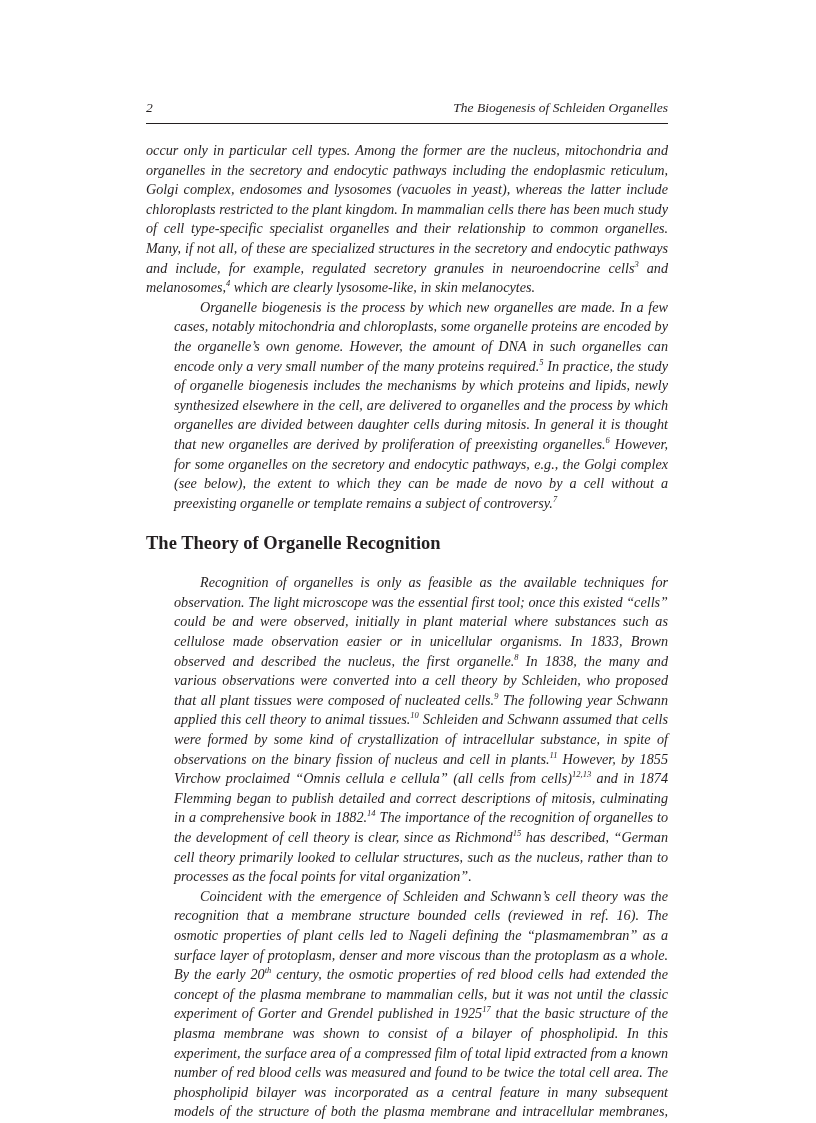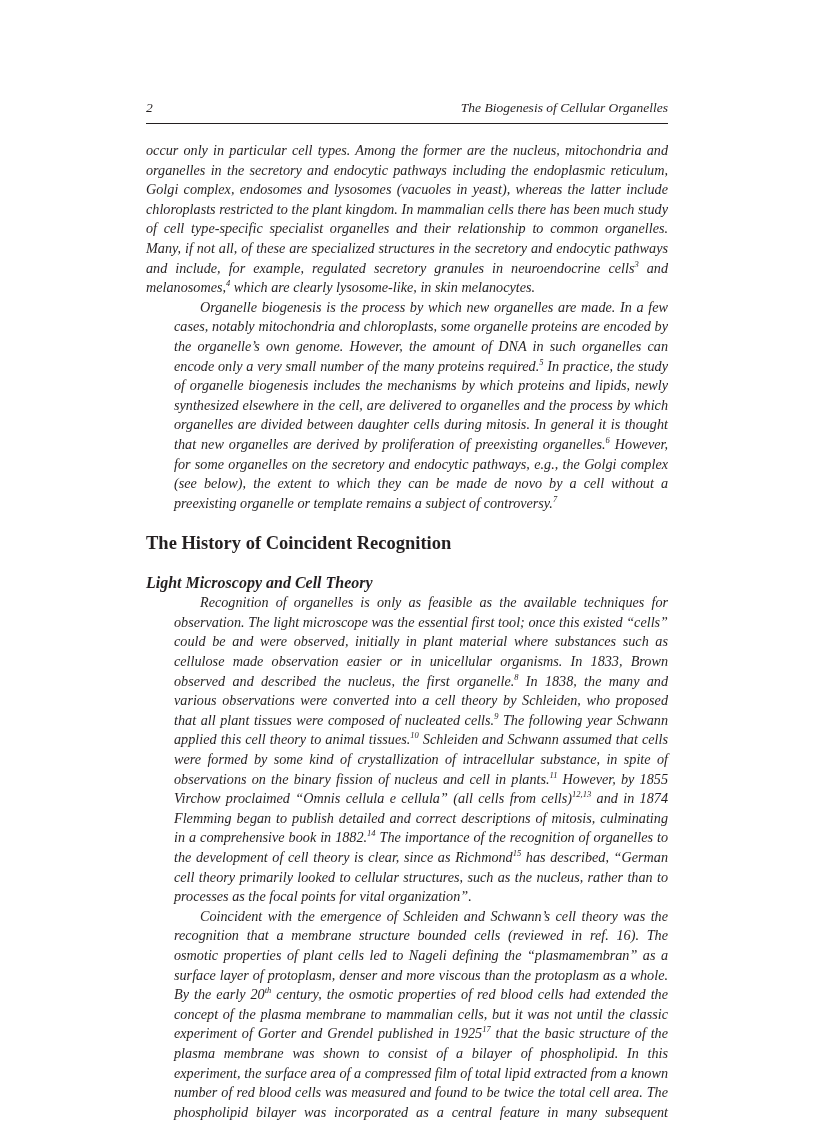--- a/index.html
+++ b/index.html
@@ -33,30 +33,29 @@
     h3.sub {
       margin: 0; font-size: 16px; font-weight: bold; font-style: italic; line-height: 20px;
     }
   </style>
 </head>
 <body>
 
 <div class="page">
   <div class="header">
     <span class="pno">2</span>
-    <span class="rtitle">The Biogenesis of Cellular Organelles</span>
+    <span class="rtitle">The Biogenesis of Schleiden Organelles</span>
   </div>
   <div class="rule"></div>
 
   <div class="body">
     <p><span>occur only in particular cell types. Among the former are the nucleus, mitochondria and organelles in the secretory and endocytic pathways including the endoplasmic reticulum, Golgi complex, endosomes and lysosomes (vacuoles in yeast), whereas the latter include chloroplasts restricted to the plant kingdom. In mammalian cells there has been much study of cell type-specific specialist organelles and their relationship to common organelles. Many, if not all, of these are specialized structures in the secretory and endocytic pathways and include, for example, regulated secretory granules in neuroendocrine cells</span><sup>3</sup><span> and melanosomes,</span><sup>4</sup><span> which are clearly lysosome-like, in skin melanocytes.</span></p>
 
     <p class="indent"><span>Organelle biogenesis is the process by which new organelles are made. In a few cases, notably mitochondria and chloroplasts, some organelle proteins are encoded by the organelle’s own genome. However, the amount of DNA in such organelles can encode only a very small number of the many proteins required.</span><sup>5</sup><span> In practice, the study of organelle biogenesis includes the mechanisms by which proteins and lipids, newly synthesized elsewhere in the cell, are delivered to organelles and the process by which organelles are divided between daughter cells during mitosis. In general it is thought that new organelles are derived by proliferation of preexisting organelles.</span><sup>6</sup><span> However, for some organelles on the secretory and endocytic pathways, e.g., the Golgi complex (see below), the extent to which they can be made de novo by a cell without a preexisting organelle or template remains a subject of controversy.</span><sup>7</sup></p>
 
-    <h2 class="sec">The History of Coincident Recognition</h2>
+    <h2 class="sec">The Theory of Organelle Recognition</h2>
 
-    <h3 class="sub">Light Microscopy and Cell Theory</h3>
 
     <p class="indent"><span>Recognition of organelles is only as feasible as the available techniques for observation. The light microscope was the essential first tool; once this existed “cells” could be and were observed, initially in plant material where substances such as cellulose made observation easier or in unicellular organisms. In 1833, Brown observed and described the nucleus, the first organelle.</span><sup>8</sup><span> In 1838, the many and various observations were converted into a cell theory by Schleiden, who proposed that all plant tissues were composed of nucleated cells.</span><sup>9</sup><span> The following year Schwann applied this cell theory to animal tissues.</span><sup>10</sup><span> Schleiden and Schwann assumed that cells were formed by some kind of crystallization of intracellular substance, in spite of observations on the binary fission of nucleus and cell in plants.</span><sup>11</sup><span> However, by 1855 Virchow proclaimed “Omnis cellula e cellula” (all cells from cells)</span><sup>12,13</sup><span> and in 1874 Flemming began to publish detailed and correct descriptions of mitosis, culminating in a comprehensive book in 1882.</span><sup>14</sup><span> The importance of the recognition of organelles to the development of cell theory is clear, since as Richmond</span><sup>15</sup><span> has described, “German cell theory primarily looked to cellular structures, such as the nucleus, rather than to processes as the focal points for vital organization”.</span></p>
 
     <p class="indent"><span>Coincident with the emergence of Schleiden and Schwann’s cell theory was the recognition that a membrane structure bounded cells (reviewed in ref. 16). The osmotic properties of plant cells led to Nageli defining the “plasmamembran” as a surface layer of protoplasm, denser and more viscous than the protoplasm as a whole. By the early 20</span><sup>th</sup><span> century, the osmotic properties of red blood cells had extended the concept of the plasma membrane to mammalian cells, but it was not until the classic experiment of Gorter and Grendel published in 1925</span><sup>17</sup><span> that the basic structure of the plasma membrane was shown to consist of a bilayer of phospholipid. In this experiment, the surface area of a compressed film of total lipid extracted from a known number of red blood cells was measured and found to be twice the total cell area. The phospholipid bilayer was incorporated as a central feature in many subsequent models of the structure of both the plasma membrane and intracellular membranes, culminating in the fluid mosaic model of Singer and Nicholson in which integral membrane proteins were distributed within the bilayer.</span><sup>18</sup></p>
   </div>
 </div>
 
 </body></html>

